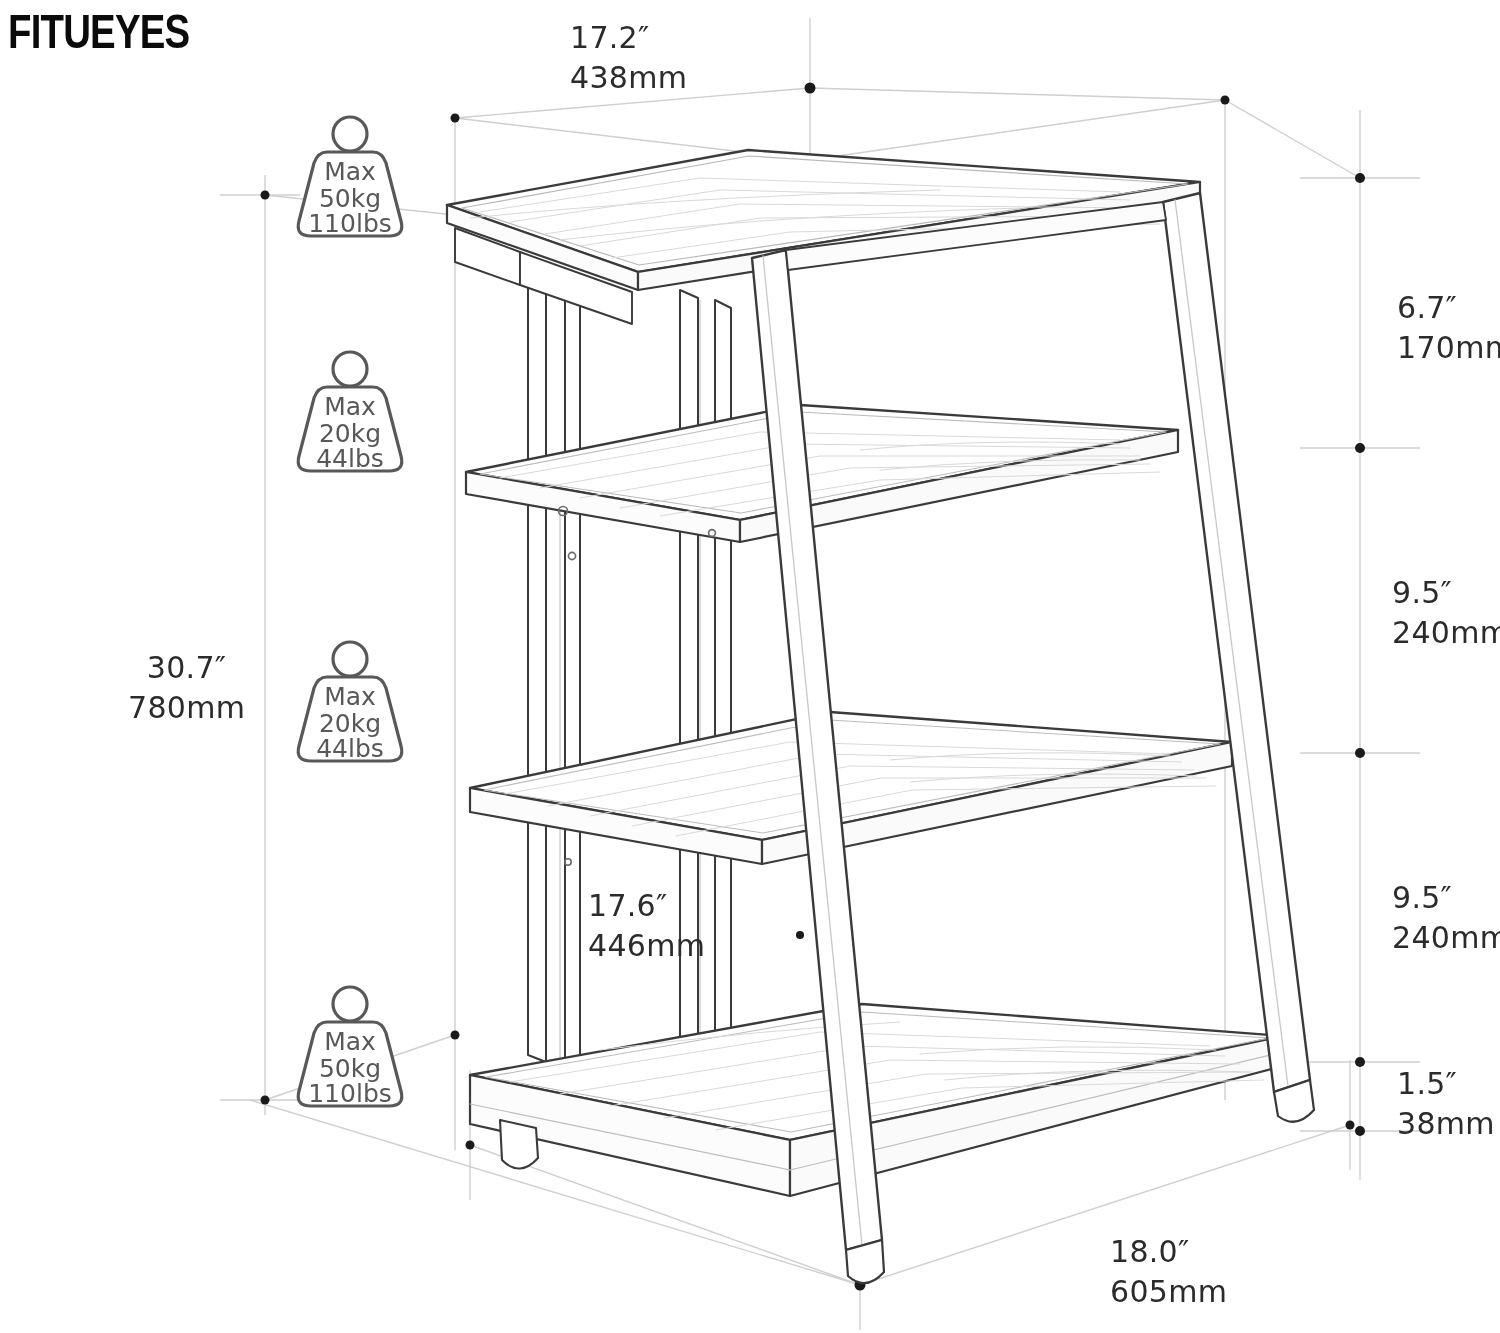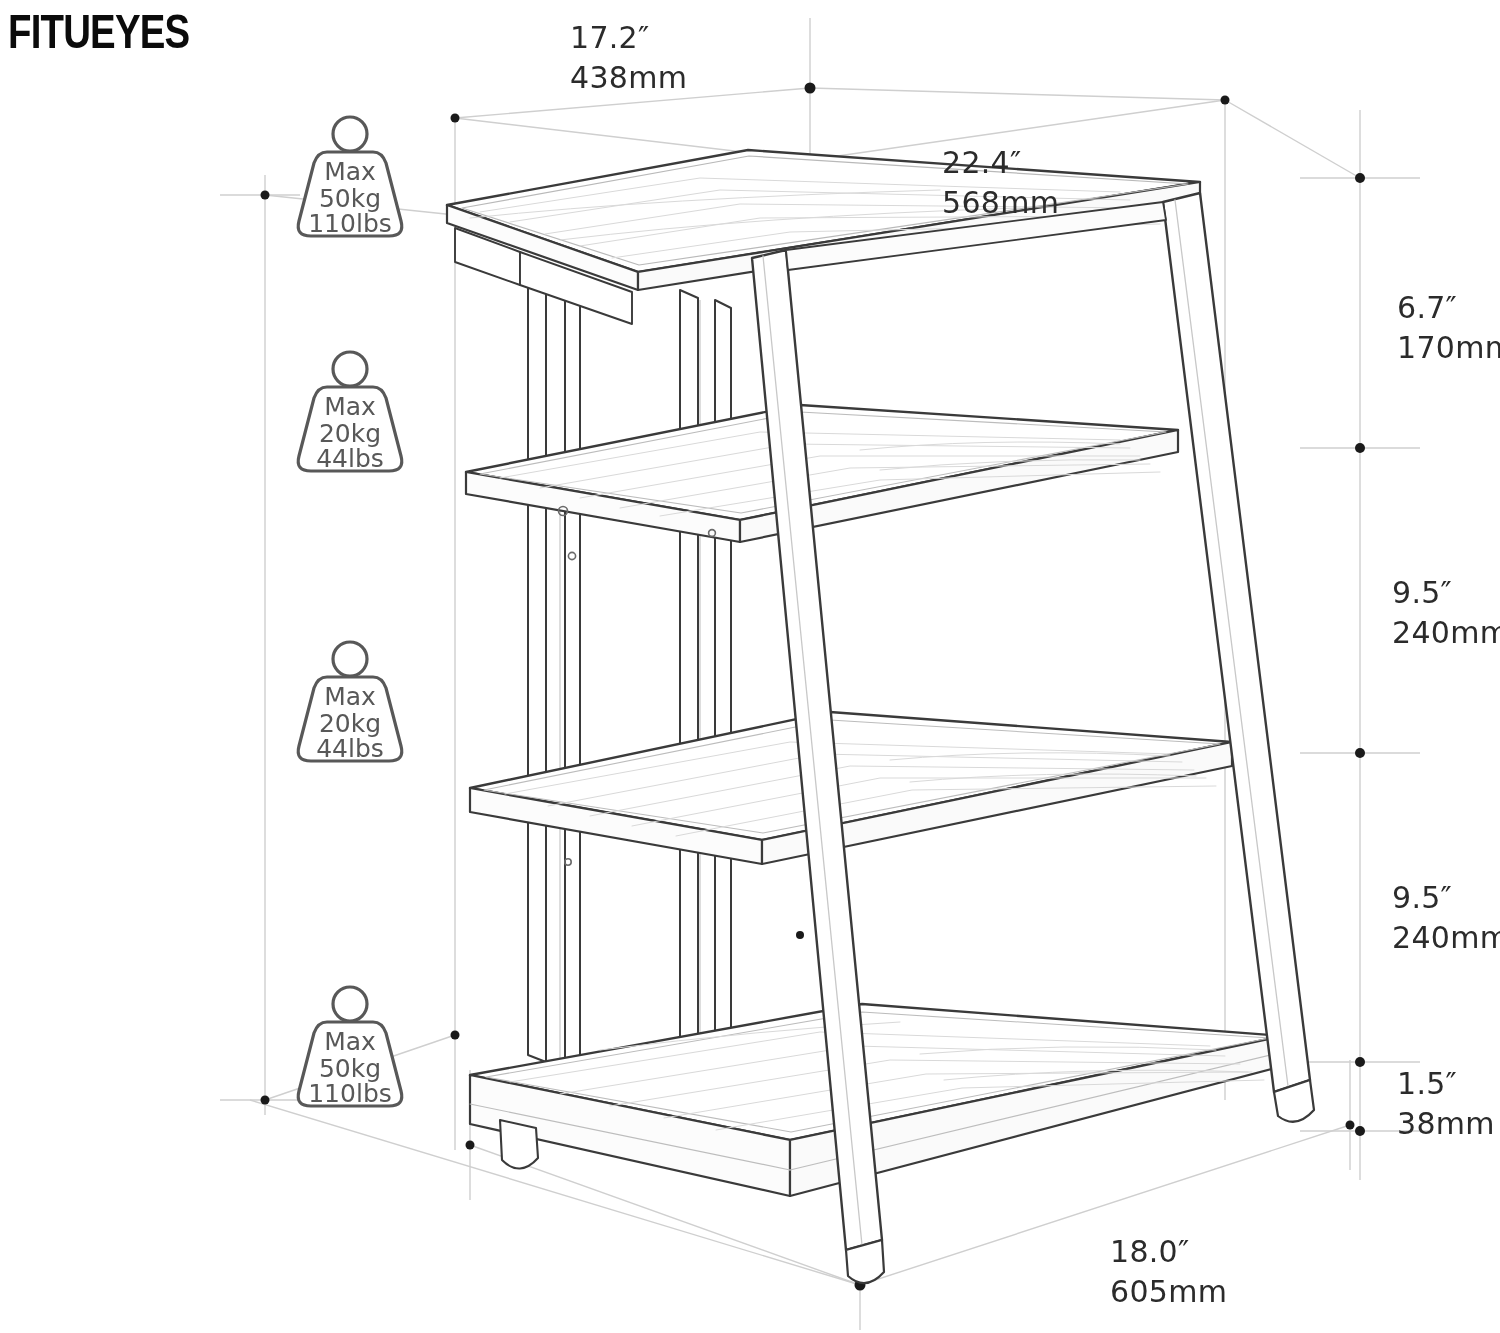--- a/index.html
+++ b/index.html
@@ -247,24 +247,20 @@
 
     </g>
   </svg>
 
   <div class="dimlabel" style="left:570px;top:18px;">
     <span class="ln">17.2″</span>
     <span class="ln">438mm</span>
   </div>
 
 
-  <div class="dimlabel" style="left:942px;top:143px;">
-    <span class="ln">22.4″</span>
-    <span class="ln">568mm</span>
-  </div>
 
   <div class="dimlabel" style="left:1397px;top:288px;">
     <span class="ln">6.7″</span>
     <span class="ln">170mm</span>
   </div>
 
   <div class="dimlabel" style="left:1392px;top:573px;">
     <span class="ln">9.5″</span>
     <span class="ln">240mm</span>
   </div>
@@ -272,21 +268,29 @@
   <div class="dimlabel" style="left:1392px;top:878px;">
     <span class="ln">9.5″</span>
     <span class="ln">240mm</span>
   </div>
 
   <div class="dimlabel" style="left:1397px;top:1064px;">
     <span class="ln">1.5″</span>
     <span class="ln">38mm</span>
   </div>
 
-
+  <div class="dimlabel" style="left:128px;top:648px;text-align:center;">
+    <span class="ln">30.7″</span>
+    <span class="ln">780mm</span>
+  </div>
+
+  <div class="dimlabel" style="left:588px;top:886px;">
+    <span class="ln">17.6″</span>
+    <span class="ln">446mm</span>
+  </div>
 
 
   <div class="dimlabel" style="left:1110px;top:1232px;">
     <span class="ln">18.0″</span>
     <span class="ln">605mm</span>
   </div>
 
 </div>
 
 </body></html>

